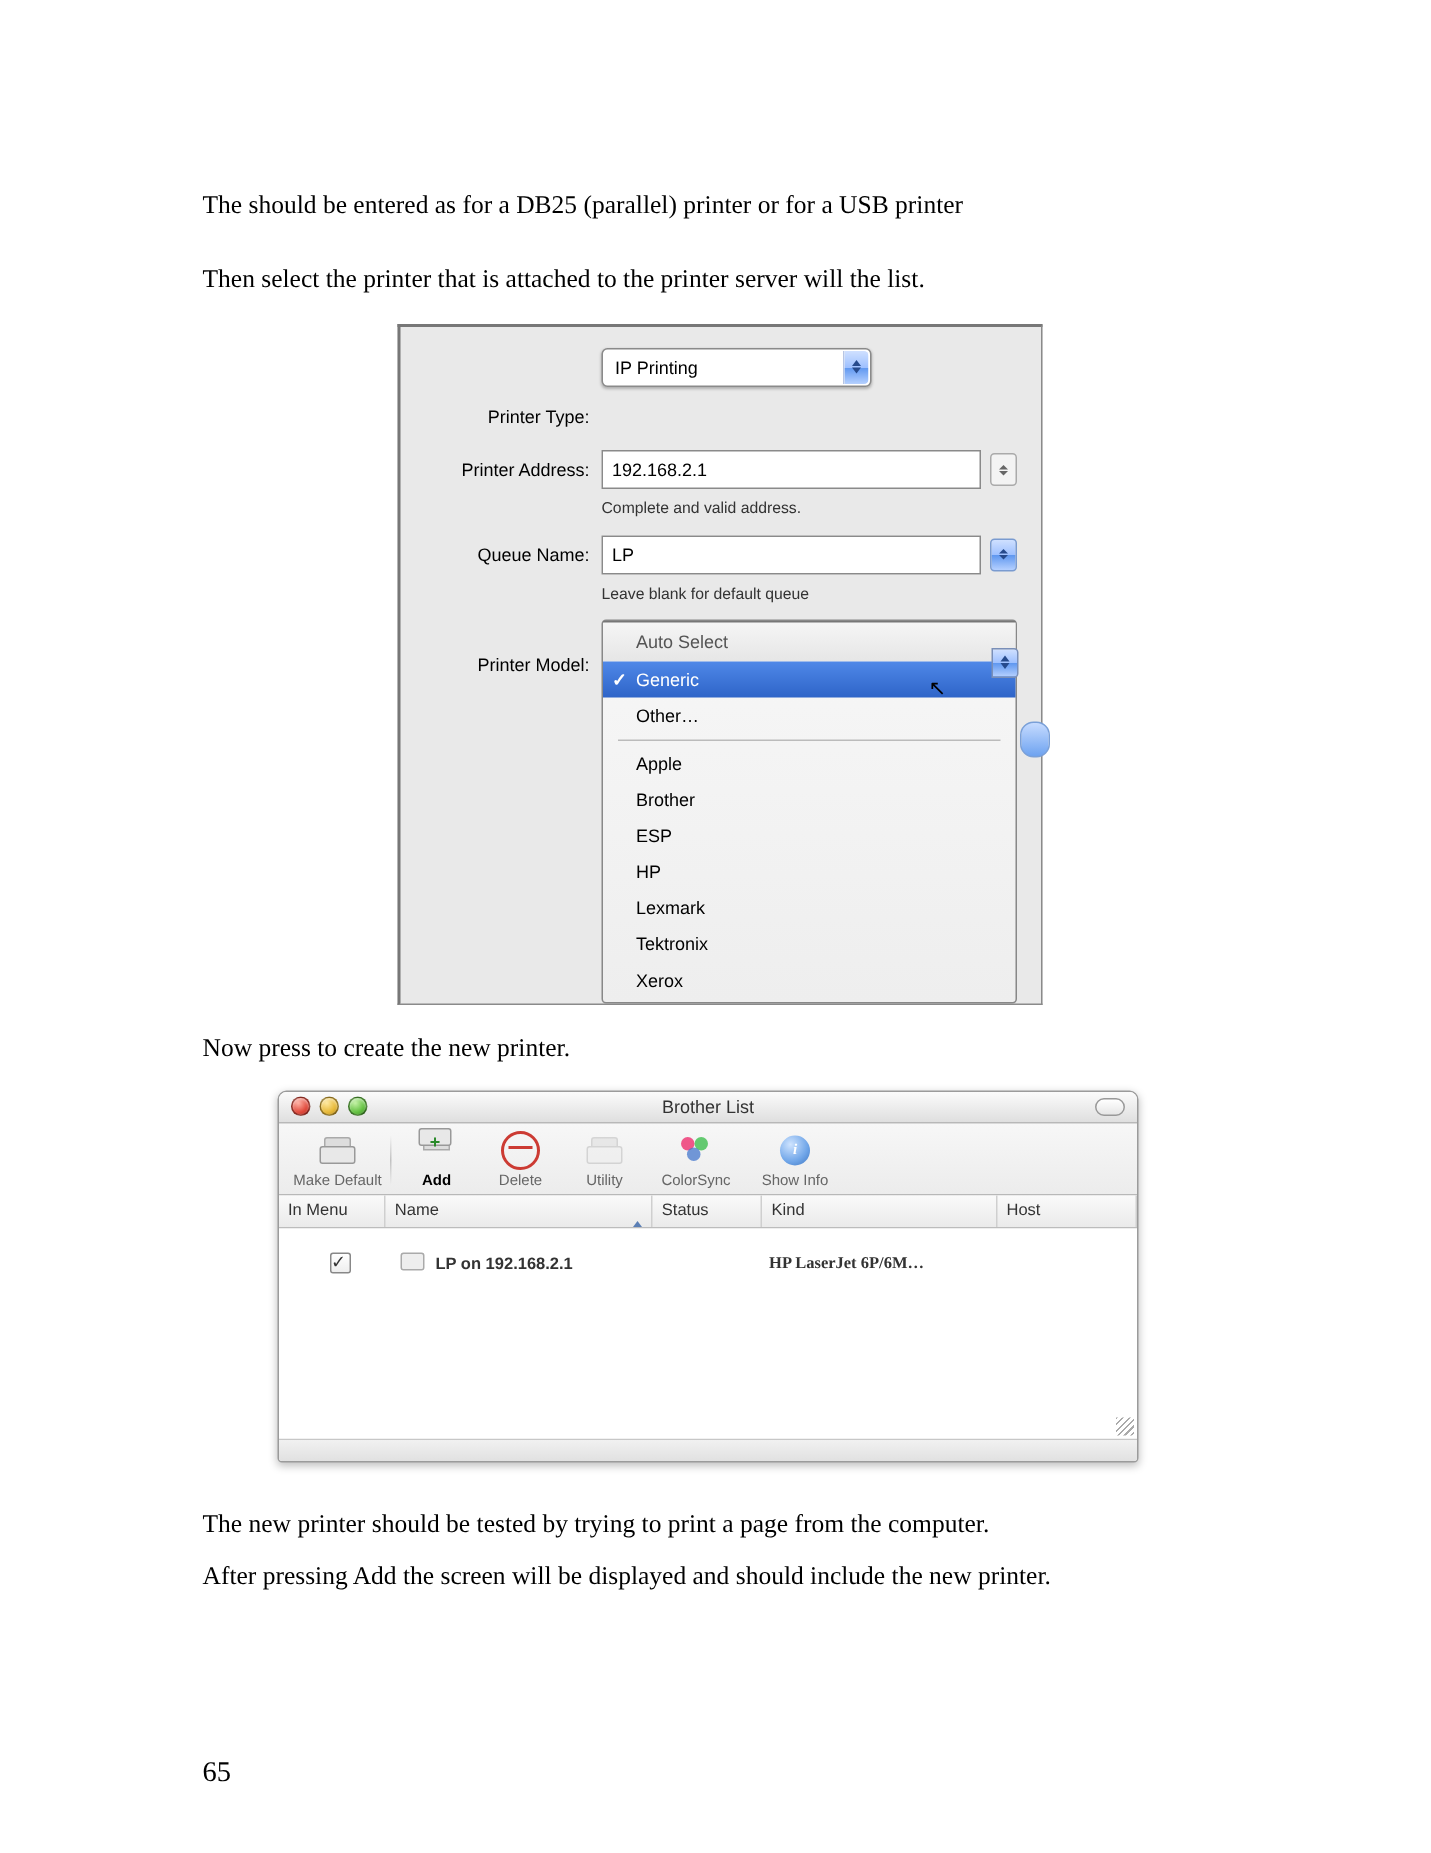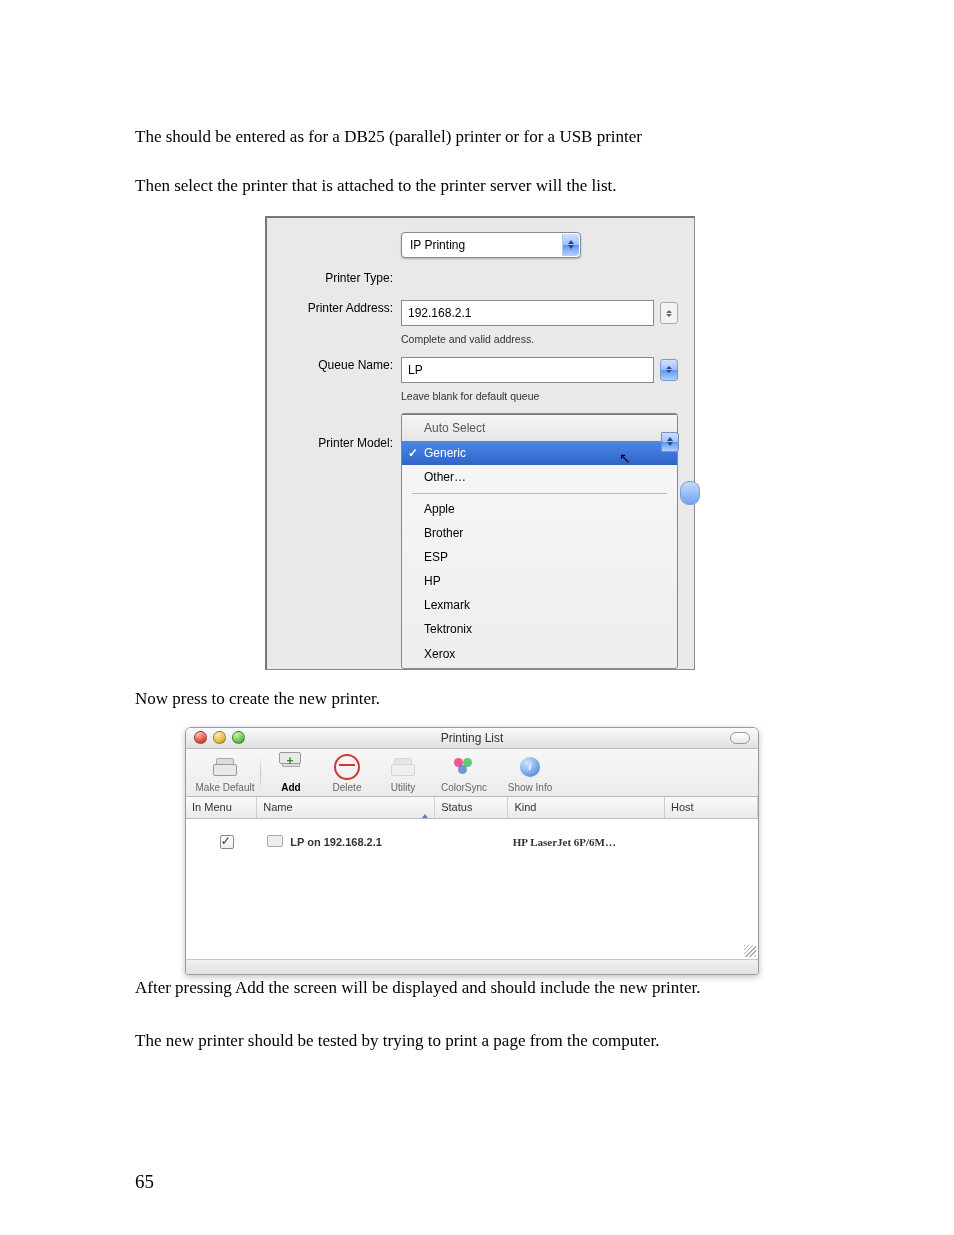--- a/index.html
+++ b/index.html
@@ -5,21 +5,21 @@
   html,body{margin:0;padding:0;background:#fff;font-family:"Times New Roman",serif;color:#000}
   .page{width:954px;height:1235px;position:relative;box-sizing:border-box;padding:110px 135px 40px 135px;font-size:17px;line-height:1.35}
   .p{margin:16px 0 16px 0}
   .gap-before{margin-top:26px}
   .gap-large{margin-top:30px}
   .figure{display:block;margin:14px auto 20px auto}
   .bold-serif{font-weight:bold}
 
   
   .dlg1{width:430px;margin:18px 0 18px 130px;border:1px solid #8a8a8a;border-top:2px solid #777;border-left:2px solid #777;background:#e9e9e9;padding:14px 16px 0 16px;box-sizing:border-box;font-family:"Lucida Grande",Arial,sans-serif;font-size:12px;color:#000}
-  .dlg1 .row{display:flex;margin-bottom:10px}
+  .dlg1 .row{display:flex;align-items:center;margin-bottom:10px}
   .dlg1 .lbl{width:110px;text-align:right;padding-right:8px}
   .dlg1 .field-outer{flex:1;display:flex;align-items:center;gap:6px}
   .combo{flex:1;position:relative;background:#fff;border:1px solid #8a8a8a;border-radius:4px;padding:4px 22px 4px 8px;box-shadow:0 1px 0 #fff inset, 0 1px 2px rgba(0,0,0,.25)}
   .combo .end{position:absolute;top:1px;right:1px;bottom:1px;width:16px;border-left:1px solid #b7c5e4;border-radius:0 3px 3px 0;background:linear-gradient(#cfe0ff,#9ec0ff 50%,#5f97ef 51%,#b5d0ff);display:flex;flex-direction:column;align-items:center;justify-content:center;gap:1px}
   .tri-up,.tri-dn{width:0;height:0;border-left:3px solid transparent;border-right:3px solid transparent}
   .tri-up{border-bottom:4px solid #264a8c}
   .tri-dn{border-top:4px solid #264a8c}
   .stepper{width:16px;height:20px;border:1px solid #aaa;border-radius:3px;background:#f3f3f3;display:flex;flex-direction:column;align-items:center;justify-content:center;gap:1px}
   .stepper .tri-up,.stepper .tri-dn{border-left:3px solid transparent;border-right:3px solid transparent}
   .stepper .tri-up{border-bottom:3px solid #666}
@@ -178,21 +178,21 @@
     <span> to create the new printer.</span>
   </p>
 
   <div class="win figure">
     <div class="titlebar">
       <div class="traffic">
         <div class="tlight tl-red"></div>
         <div class="tlight tl-yel"></div>
         <div class="tlight tl-grn"></div>
       </div>
-      <div class="wintitle">Printing List</div>
+      <div class="wintitle">Brother List</div>
       <div class="pill"></div>
     </div>
 
     <div class="toolbar">
       <div class="tbtn">
         <div class="ic">
             <div class="ic-printer"></div>
           </div>
         <div>Make Default</div>
       </div>
@@ -255,21 +255,21 @@
         </div>
         <div class="c-status"></div>
         <div class="c-kind bold-serif" style="font-family:Liberation Serif, serif">HP LaserJet 6P/6M…</div>
         <div class="c-host"></div>
       </div>
       <div class="resize"></div>
     </div>
     <div class="hscroll"></div>
   </div>
 
+  <p class="p gap-large">The new printer should be tested by trying to print a page from the computer.</p>
+
   <p class="p" style="margin-top:-4px">
     <span>After pressing Add the </span>
     <span> screen will be displayed and should include the new printer.</span>
   </p>
 
-  <p class="p gap-large">The new printer should be tested by trying to print a page from the computer.</p>
-
   <div class="page-number">65</div>
 </div>
 
 </body></html>

